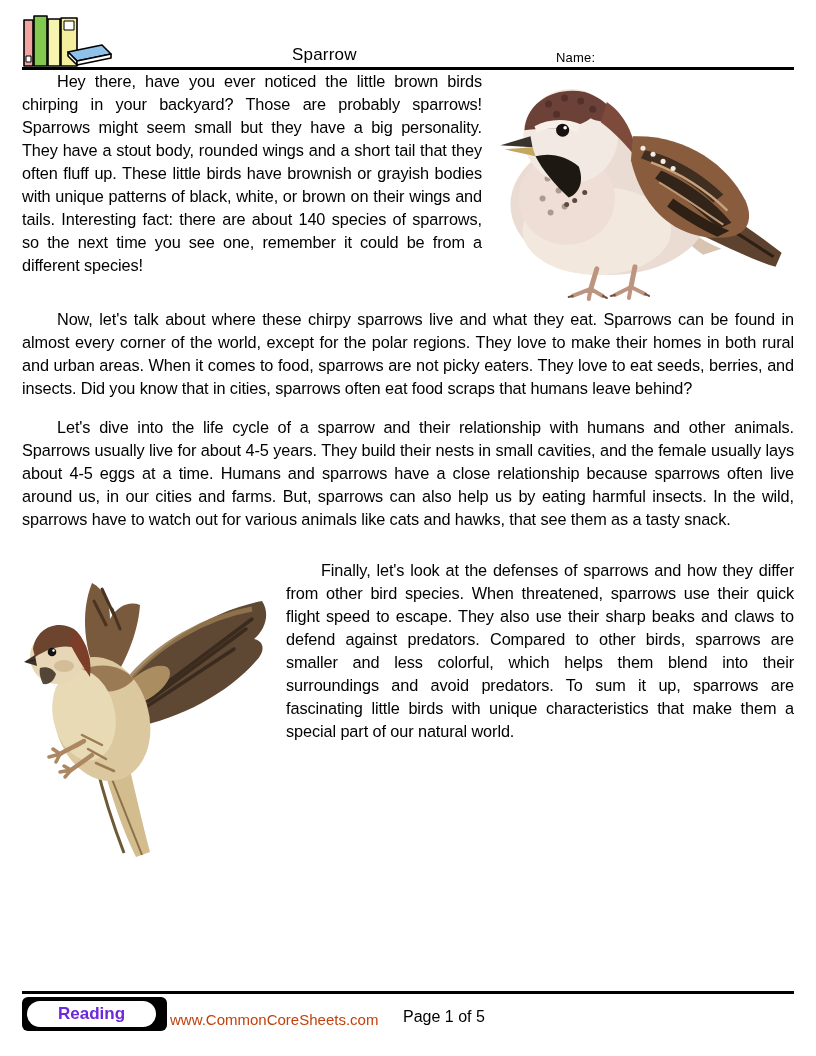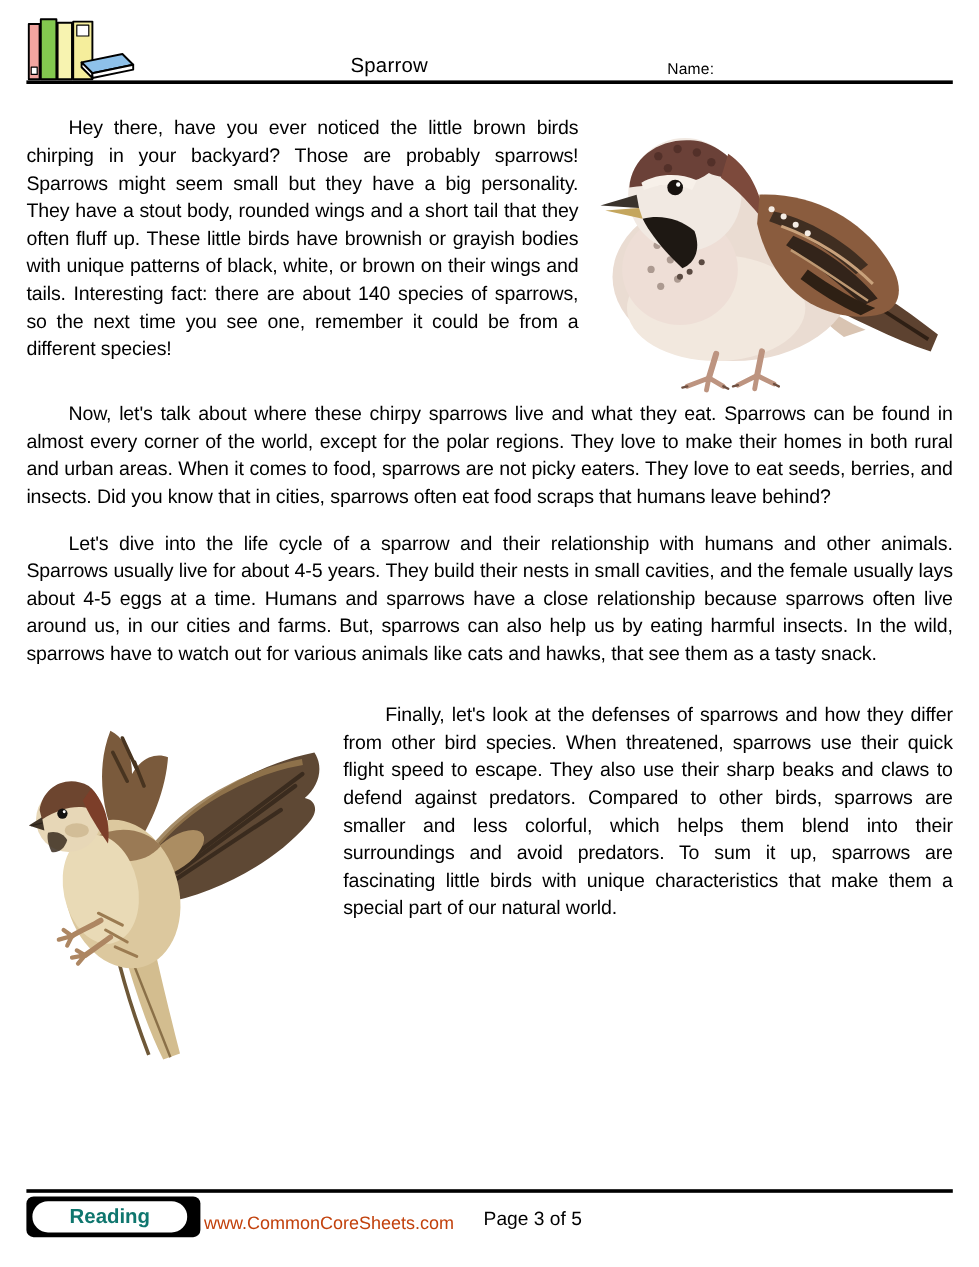--- a/index.html
+++ b/index.html
@@ -11,32 +11,32 @@
   .hdr{position:absolute;left:22px;right:22px;top:0;height:67px;border-bottom:3px solid #000;}
   .logo{position:absolute;left:0;bottom:-1px;width:92px;height:56px;}
   .hdr-title{position:absolute;left:270px;bottom:2px;font-size:17px;letter-spacing:.2px;}
   .hdr-name{position:absolute;left:534px;bottom:2px;font-size:13px;letter-spacing:.2px;}
   
   .main{
     position:absolute;top:70px;left:22px;width:772px;
     font-size:16.3px;line-height:23px;text-align:justify;letter-spacing:-.1px;
   }
   .main p{margin:0 0 16px 0;text-indent:35px;}
-  .p1wrap{padding-top:26px;}
+  .p1wrap{}
   .p2,.p3{clear:both;}
   .fig-standing{float:right;width:302px;height:226px;margin:6px 0 6px 10px;}
   .p4wrap{padding-top:12px;}
   .fig-flying{float:left;width:252px;height:292px;margin:14px 12px 0 0;}
   figure{padding:0;}
   
   .ftr{position:absolute;left:22px;right:22px;top:991px;height:62px;border-top:3px solid #000;}
   .badge{position:absolute;left:0;top:3px;width:145px;height:34px;background:#000;border-radius:6px;}
   .badge-pill{
     position:absolute;left:5px;top:4px;right:11px;bottom:4px;background:#fff;border-radius:14px;
-    display:flex;align-items:center;justify-content:center;font-weight:bold;font-size:17px;color:#0f766e;
+    display:flex;align-items:center;justify-content:center;font-weight:bold;font-size:17px;color:#6d28d9;
   }
   .site{position:absolute;left:148px;top:17px;font-size:15px;color:#c2410c;}
   .pageinfo{position:absolute;left:381px;top:14px;font-size:16px;}
 </style>
 </head>
 <body>
 
 <div class="page">
 
   <div class="hdr">
@@ -185,16 +185,16 @@
       </figure>
       <p class="p4">Finally, let's look at the defenses of sparrows and how they differ from other bird species. When threatened, sparrows use their quick flight speed to escape. They also use their sharp beaks and claws to defend against predators. Compared to other birds, sparrows are smaller and less colorful, which helps them blend into their surroundings and avoid predators. To sum it up, sparrows are fascinating little birds with unique characteristics that make them a special part of our natural world.</p>
     </div>
   </div>
 
   <div class="ftr">
     <div class="badge">
       <div class="badge-pill">Reading</div>
     </div>
     <span class="site">www.CommonCoreSheets.com</span>
-    <span class="pageinfo">Page 3 of 5</span>
+    <span class="pageinfo">Page 1 of 5</span>
   </div>
 
 </div>
 
 </body></html>

